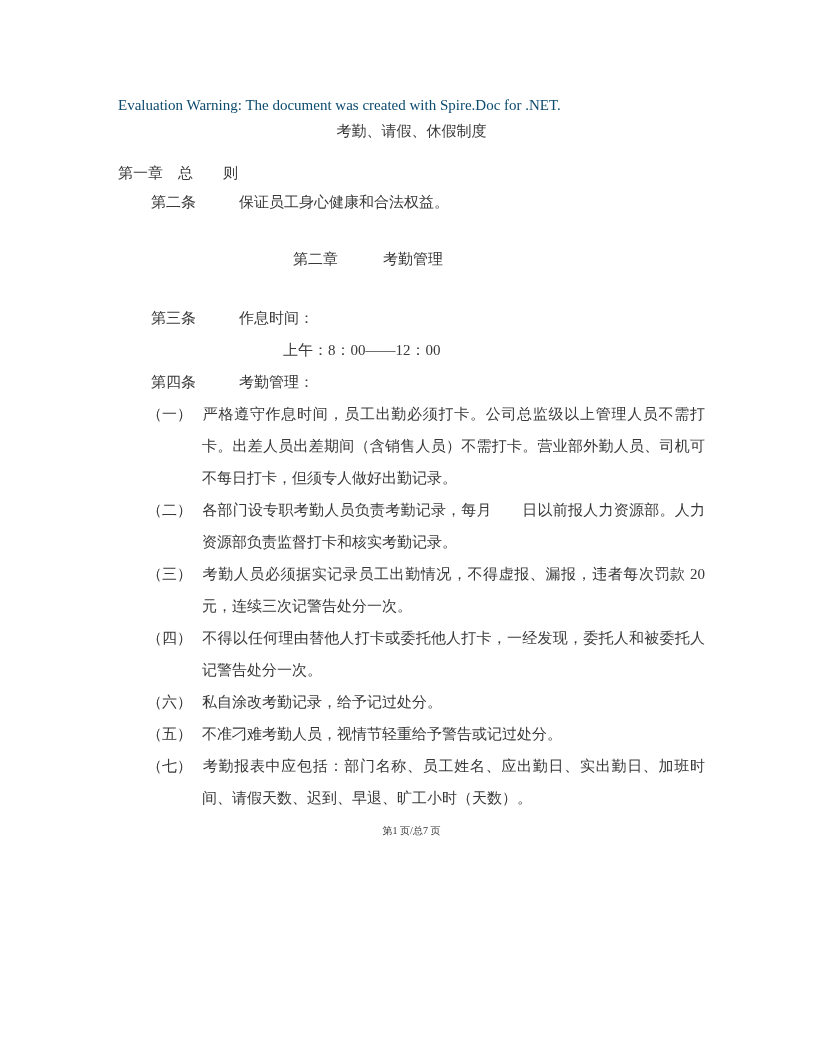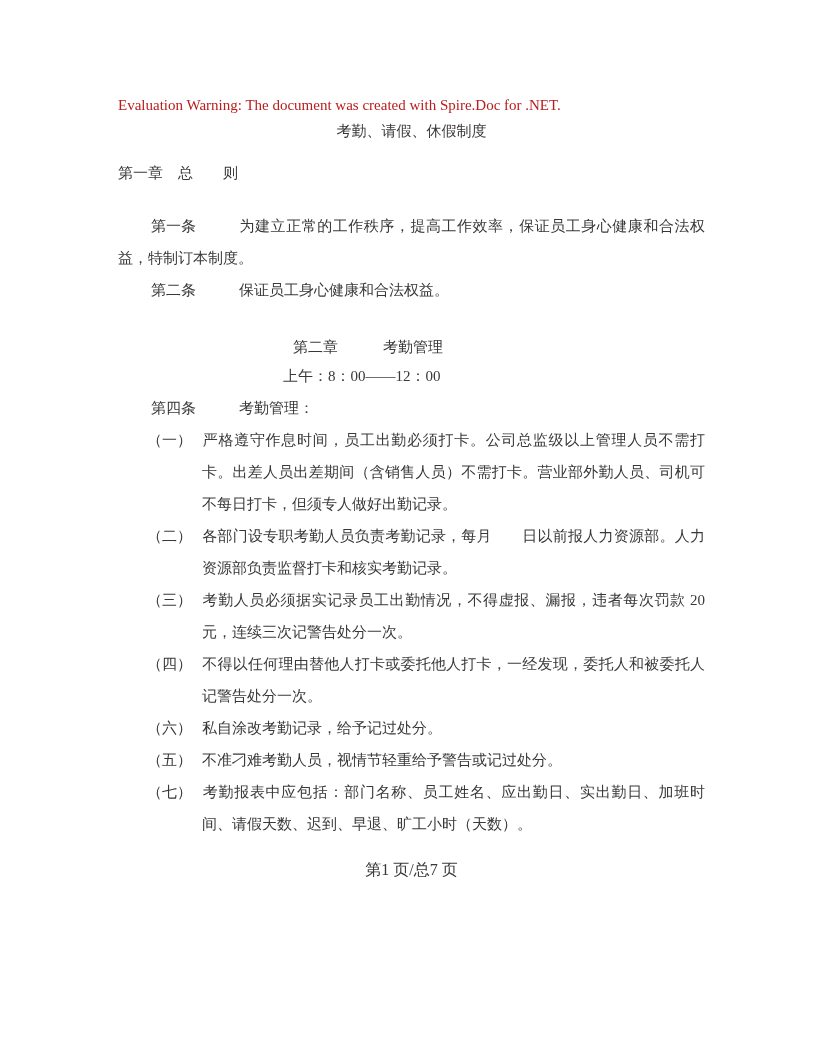--- a/index.html
+++ b/index.html
@@ -9,50 +9,50 @@
     height: 1056px;
     background: #ffffff;
     box-sizing: border-box;
     padding: 92px 111px 0 118px;
     font-family: "Liberation Serif", "DejaVu Serif", serif;
     color: #383838;
     font-size: 15px;
     overflow: hidden;
   }
   p { margin: 0; }
-  .warning   { color: #b91c1c; font-size: 15px; line-height: 26px; }
+  .warning   { color: #0c4a6e; font-size: 15px; line-height: 26px; }
   .doc-title { text-align: center; line-height: 26px; }
   .chapter1  { text-align: left; line-height: 26px; margin-top: 16px; }
   .chapter2  { line-height: 26px; margin-top: 28px; padding-left: 175px; }
   .article   { line-height: 32px; text-indent: 33px; text-align: justify; }
   .article1  { margin-top: 24px; }
   .article3  { margin-top: 30px; }
   .art-label { display: inline-block; width: 88px; text-indent: 0; }
   .schedule  { line-height: 32px; padding-left: 165px; }
   .clause    { line-height: 32px; padding-left: 84px; text-indent: -55px; text-align: justify; }
   .clause-label { display: inline-block; width: 55px; text-indent: 0; }
-  .footer    { text-align: center; line-height: 26px; margin-top: 17px; font-size: 16px; }
+  .footer    { text-align: center; line-height: 26px; margin-top: 4px; font-size: 10px; }
 </style>
 </head>
 <body>
 
 <div class="page">
 
   <p class="warning">Evaluation Warning: The document was created with Spire.Doc for .NET.</p>
 
   <p class="doc-title">考勤、请假、休假制度</p>
 
   <p class="chapter1">第一章　总　　则</p>
 
-  <p class="article article1"><span class="art-label">第一条</span><span>为建立正常的工作秩序，提高工作效率，保证员工身心健康和合法权益，特制订本制度。</span></p>
 
   <p class="article"><span class="art-label">第二条</span><span>保证员工身心健康和合法权益。</span></p>
 
   <p class="chapter2">第二章　　　考勤管理</p>
 
+  <p class="article article3"><span class="art-label">第三条</span><span>作息时间：</span></p>
 
   <p class="schedule">上午：8：00——12：00</p>
 
   <p class="article"><span class="art-label">第四条</span><span>考勤管理：</span></p>
 
   <p class="clause"><span class="clause-label">（一）</span><span>严格遵守作息时间，员工出勤必须打卡。公司总监级以上管理人员不需打卡。出差人员出差期间（含销售人员）不需打卡。营业部外勤人员、司机可不每日打卡，但须专人做好出勤记录。</span></p>
 
   <p class="clause"><span class="clause-label">（二）</span><span>各部门设专职考勤人员负责考勤记录，每月　　日以前报人力资源部。人力资源部负责监督打卡和核实考勤记录。</span></p>
 
   <p class="clause"><span class="clause-label">（三）</span><span>考勤人员必须据实记录员工出勤情况，不得虚报、漏报，违者每次罚款 20 元，连续三次记警告处分一次。</span></p>

